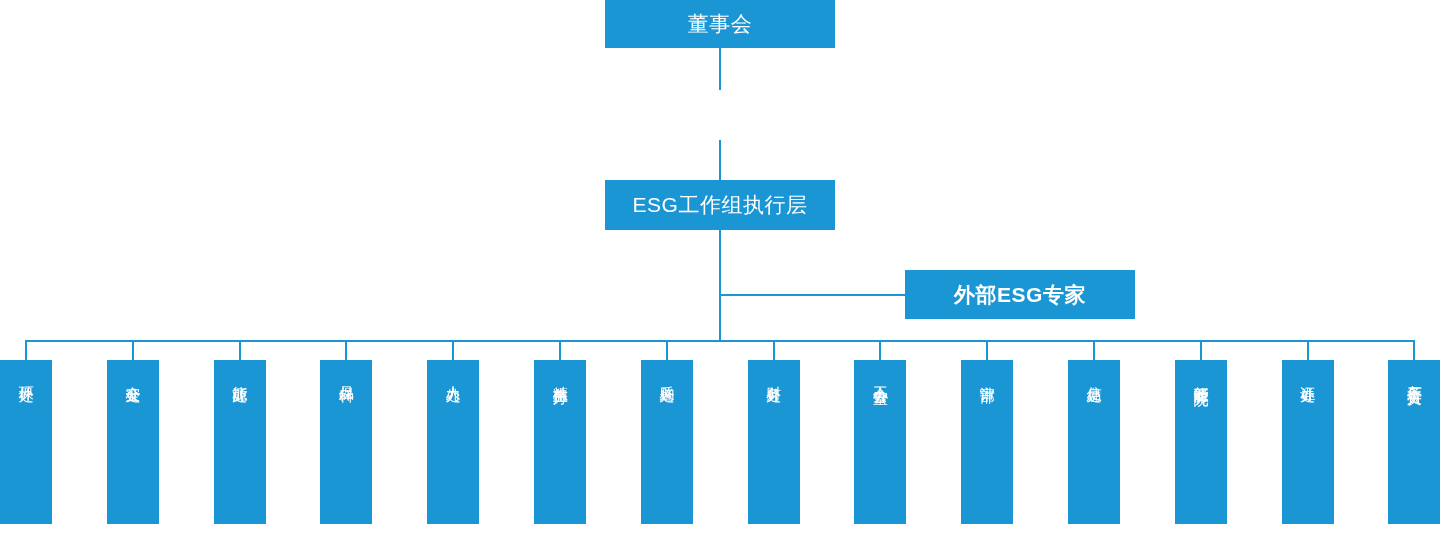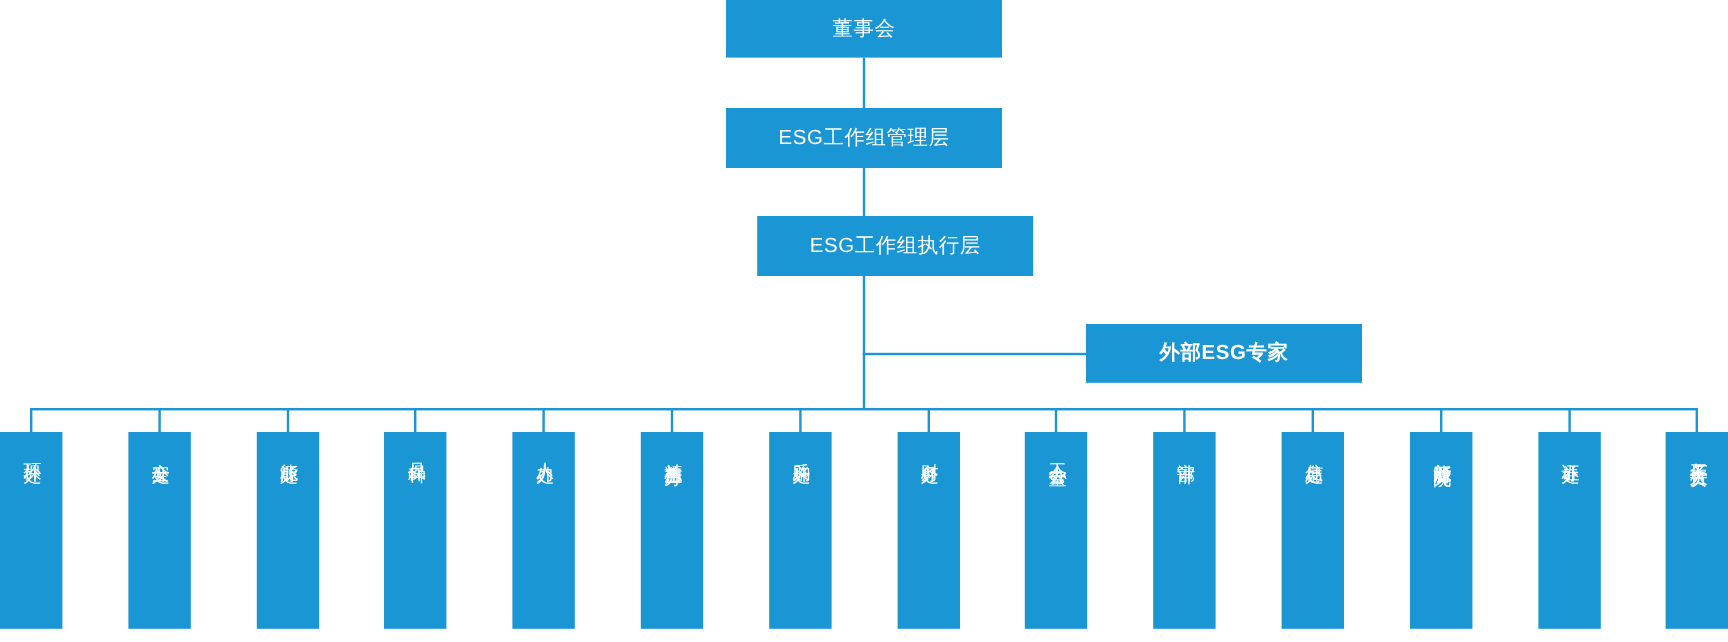--- a/index.html
+++ b/index.html
@@ -23,21 +23,21 @@
     position: absolute;
     background: #1B96D4;
     color: #ffffff;
     box-sizing: border-box;
   }
   
   .node.h {
     display: flex;
     align-items: center;
     justify-content: center;
-    font-size: 17px;
+    font-size: 21px;
     letter-spacing: 0.5px;
     line-height: 1.1;
     white-space: nowrap;
   }
   
   .node.v {
     display: flex;
     align-items: flex-start;
     justify-content: center;
     padding-top: 14px;
@@ -60,25 +60,22 @@
 </style>
 </head>
 <body>
 
 <div id="chart-canvas">
 
   <div class="node h" id="node-board" style="left:605px; top:0px; width:230px; height:48px;">
     <span>董事会</span>
   </div>
 
-  <div class="node h" id="node-esg-management" style="left:605px; top:90px; width:230px; height:50px;">
-    <span>ESG工作组管理层</span>
-  </div>
 
-  <div class="node h" id="node-esg-execution" style="left:631px; top:180px; width:230px; height:50px;">
+  <div class="node h" id="node-esg-execution" style="left:605px; top:180px; width:230px; height:50px;">
     <span>ESG工作组执行层</span>
   </div>
 
   <div class="node h" id="node-external-expert" style="left:905px; top:270px; width:230px; height:49px;font-weight:bold;">
     <span>外部ESG专家</span>
   </div>
 
   <div class="conn vline" style="left:719px; top:48px; height:42px;"></div>
 
   <div class="conn vline" style="left:719px; top:140px; height:40px;"></div>

